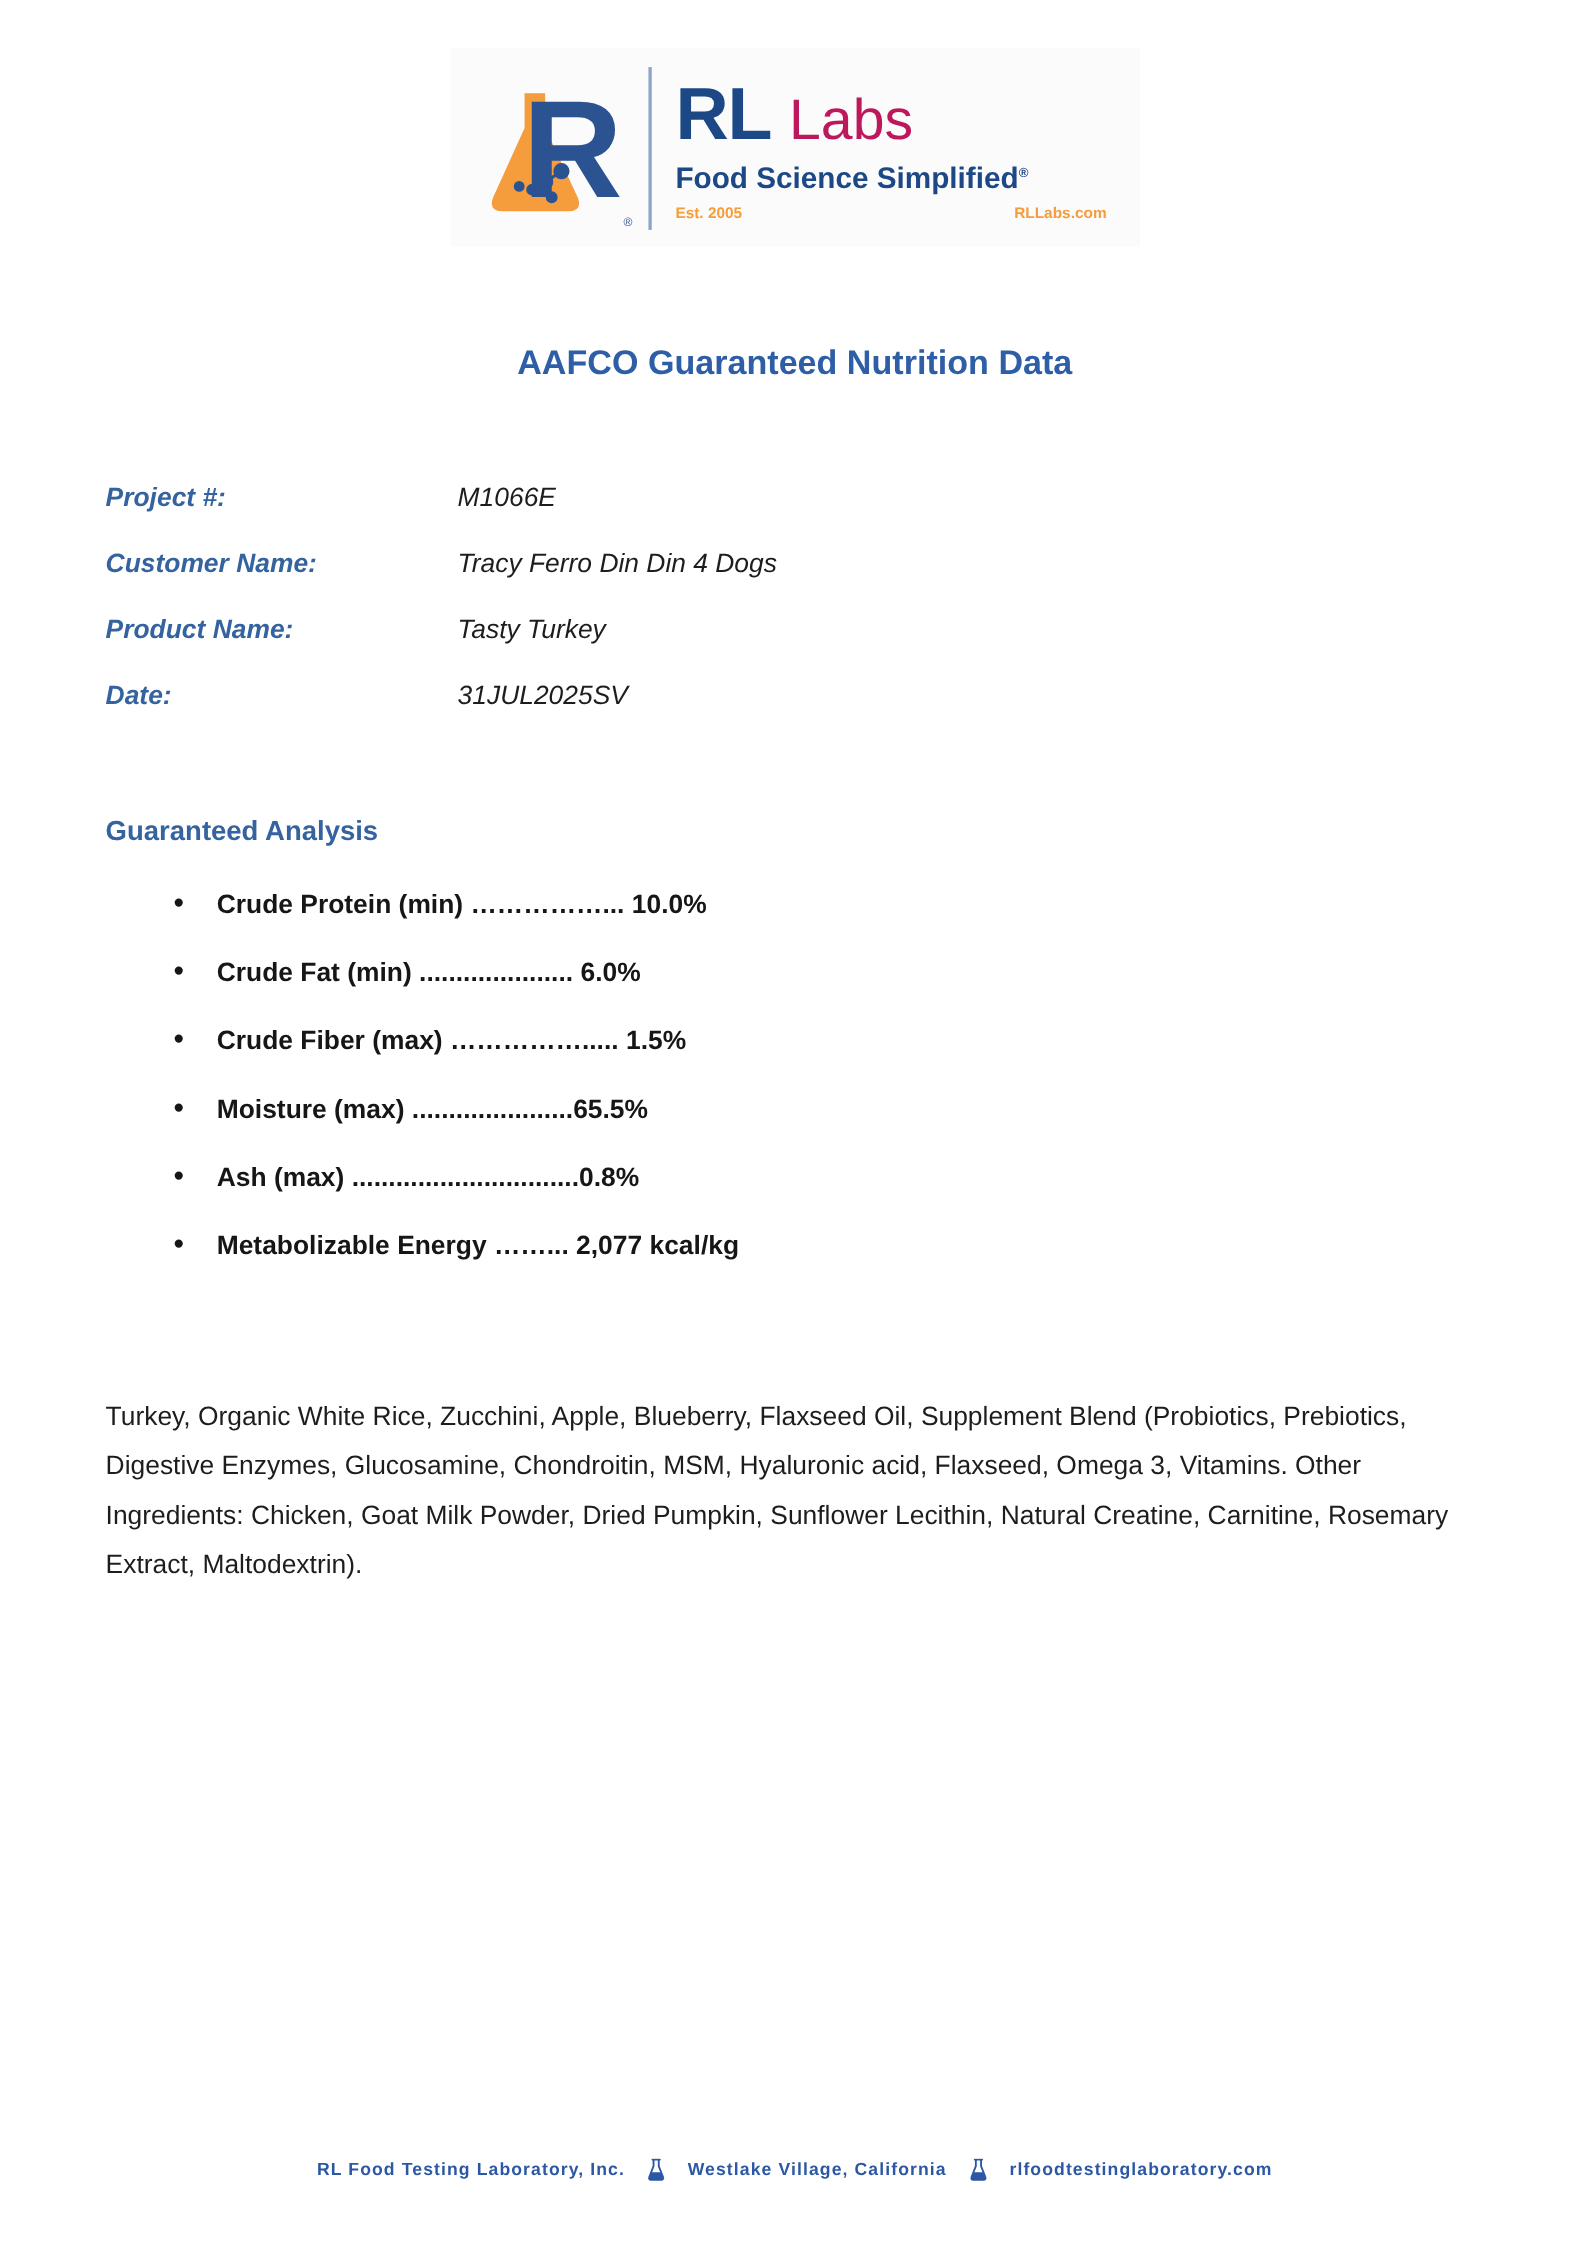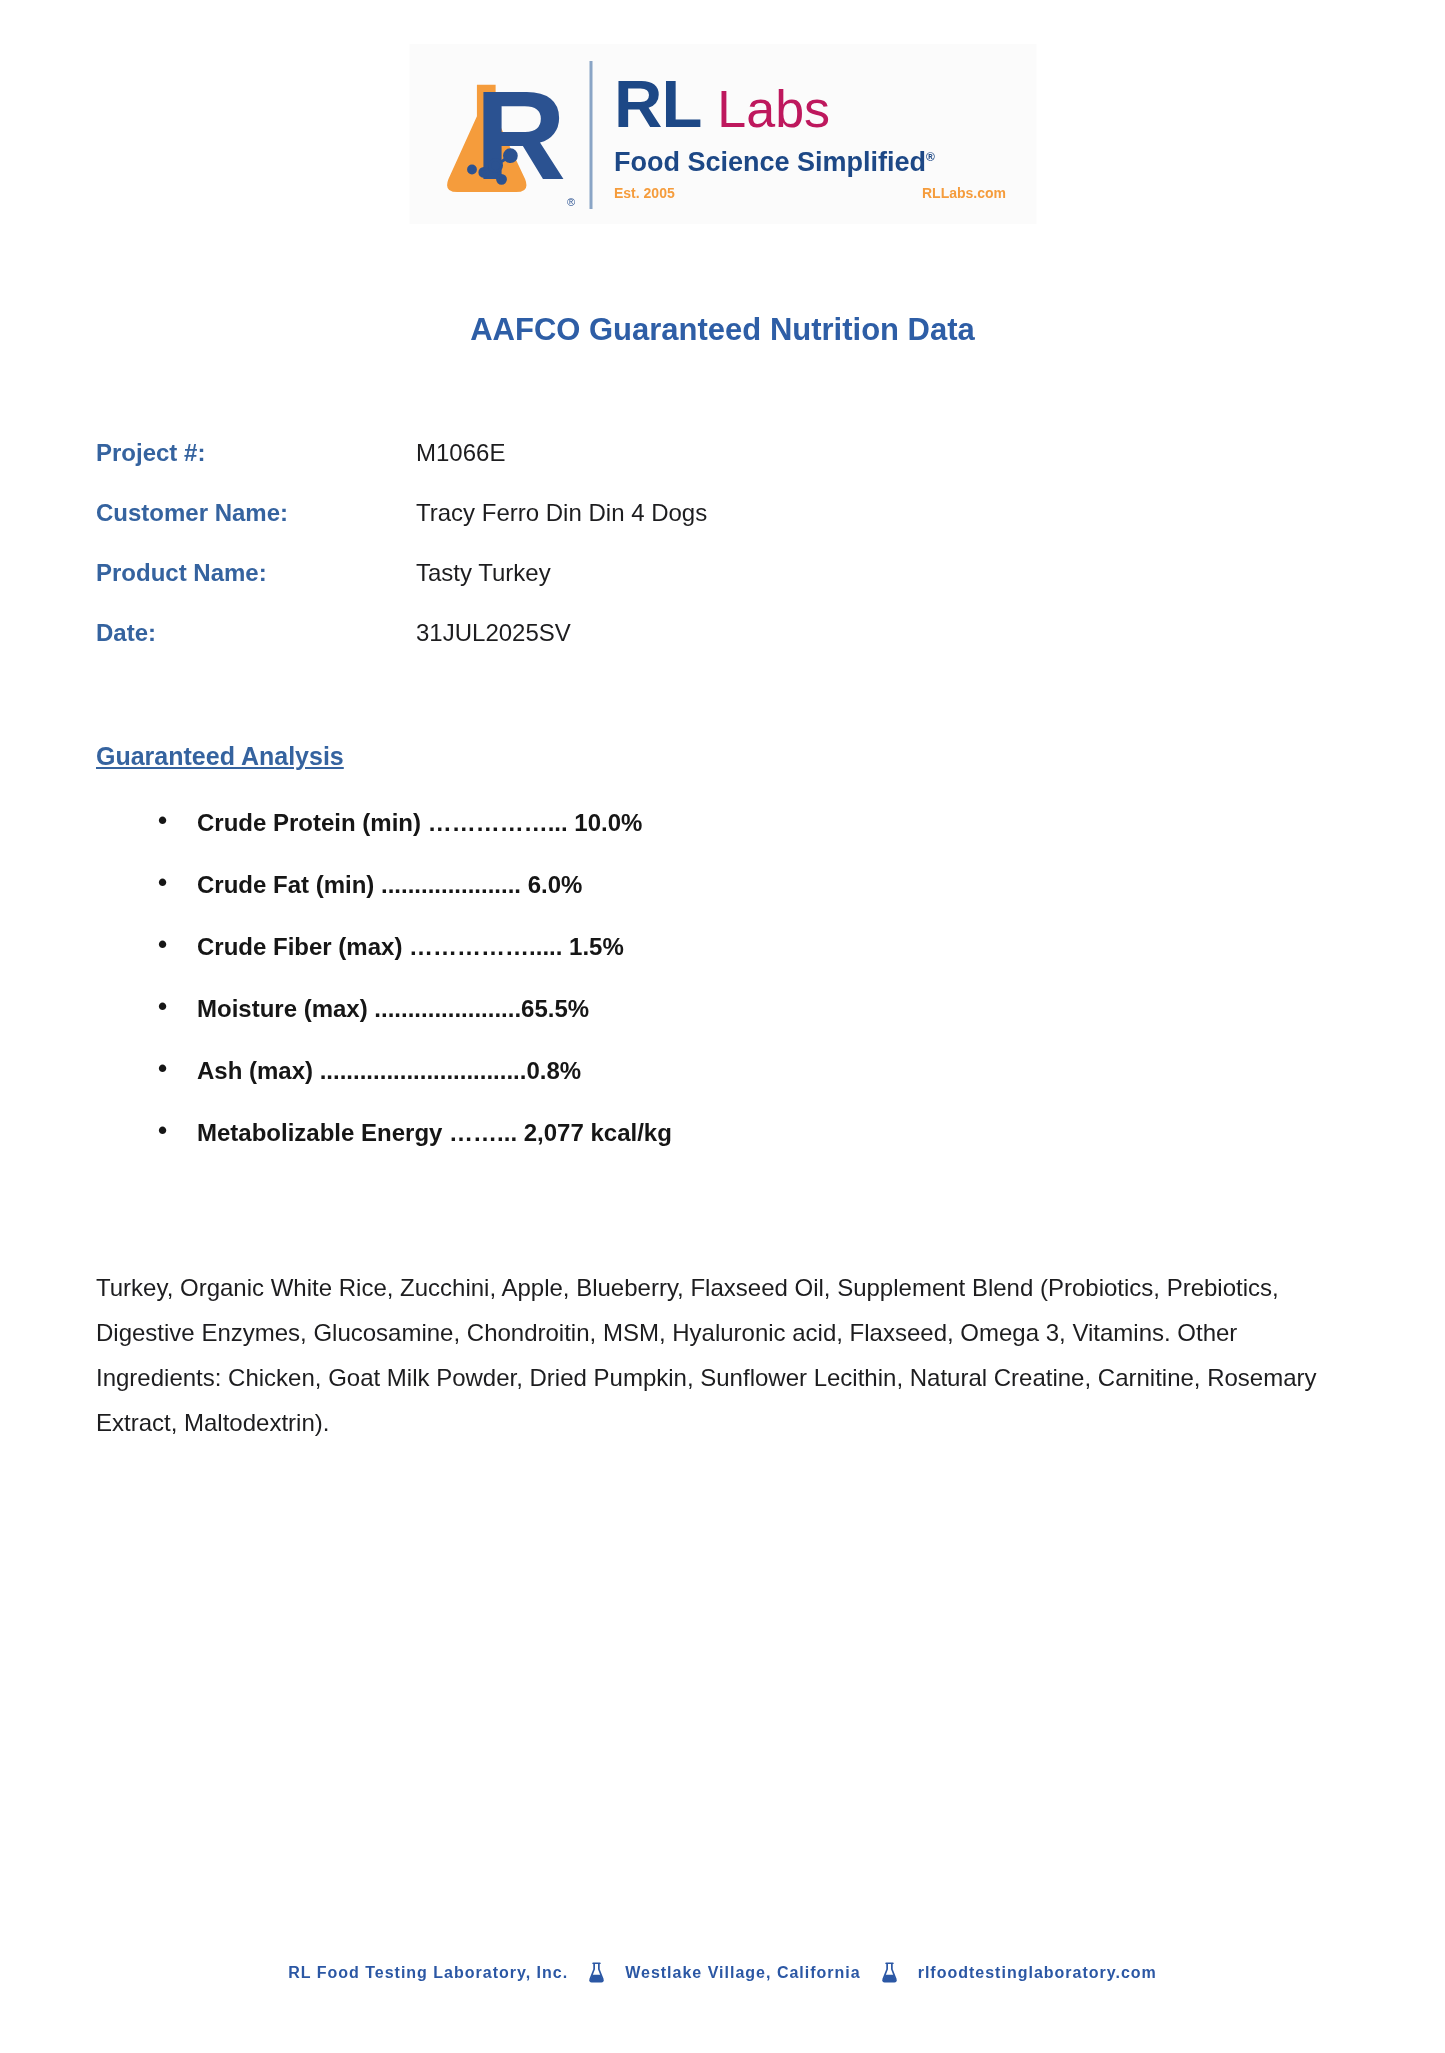--- a/index.html
+++ b/index.html
@@ -91,20 +91,21 @@
     font-weight: bold;
     color: #2e5ea6;
     letter-spacing: 0px;
   }
 
   
   .info {
     position: absolute;
     top: 440px;
     left: 96px;
+    font-style: italic;
   }
   .info-row { display: flex; margin-bottom: 35px; line-height: 25px; }
   .info-label {
     width: 320px;
     font-weight: bold;
     font-size: 24px;
     color: #35639f;
   }
   .info-value {
     font-size: 24px;
@@ -115,21 +116,20 @@
   .ga {
     position: absolute;
     top: 742px;
     left: 96px;
     width: 900px;
   }
   .section-heading {
     font-weight: bold;
     font-size: 25px;
     color: #35639f;
-    text-decoration: underline;
   }
   .ga-list {
     list-style: none;
     margin-top: 39px;
   }
   .ga-list li {
     position: relative;
     padding-left: 101px;
     font-weight: bold;
     font-size: 24px;

